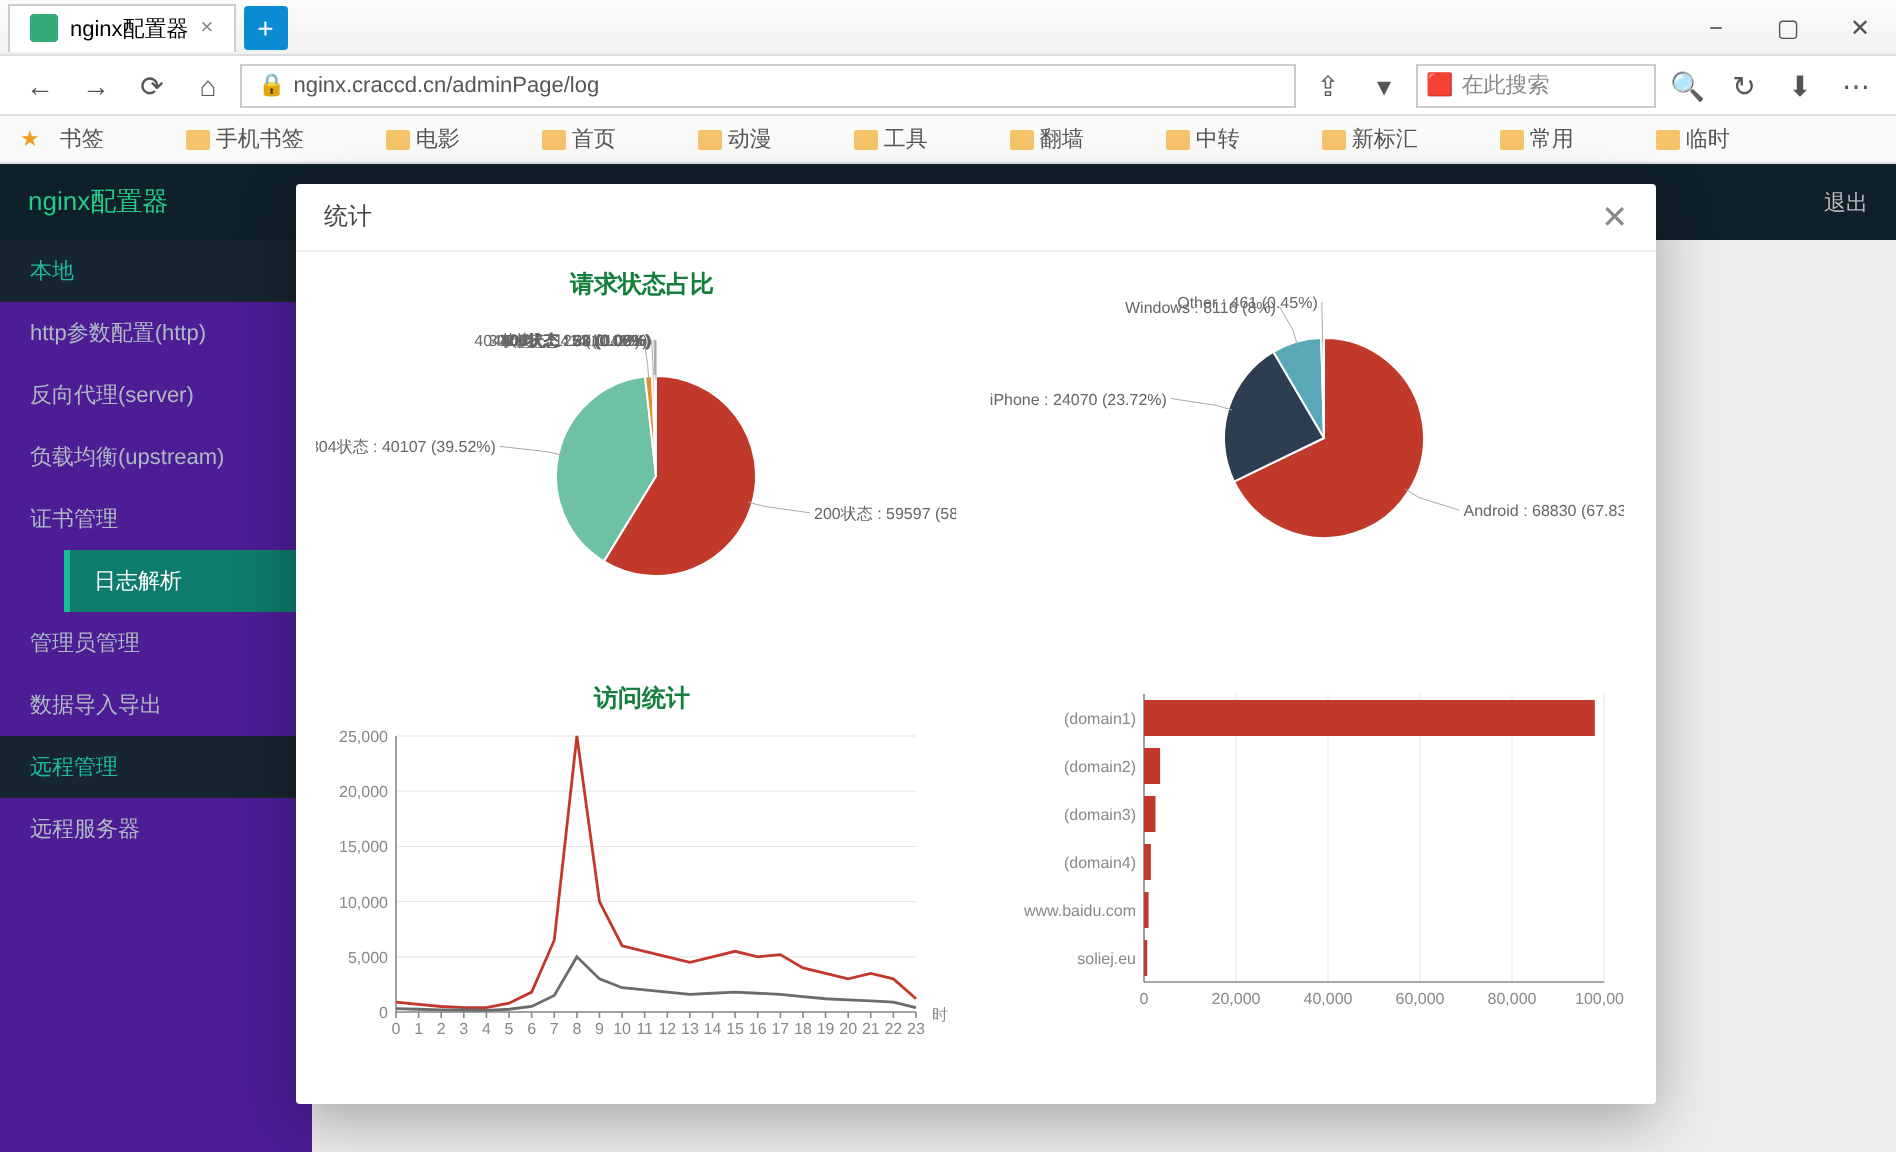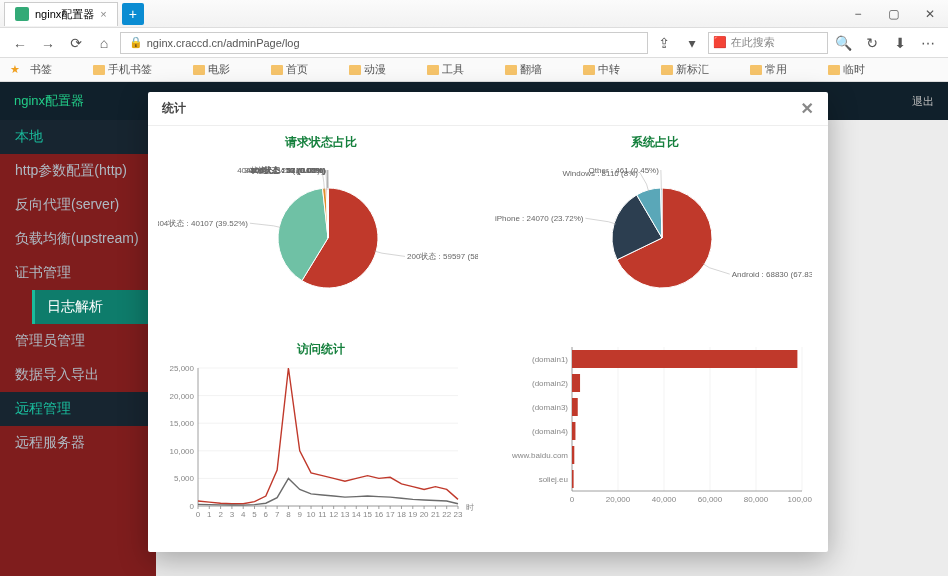--- a/index.html
+++ b/index.html
@@ -24,30 +24,30 @@
   .bookbar .star { color:#f0a020; }
   .bookbar .bk { display:flex; align-items:center; gap:3px; cursor:pointer;padding-left:31px;}
   .bookbar .folder { width:12px;height:10px;background:#f5c36a;display:inline-block;border-radius:1px; }
 
   
   .app { position:absolute; top:82px; left:0; right:0; bottom:0; background:#1b2a38; display:flex; flex-direction:column;}
   .appheader { height:38px; background:#10202b; display:flex; align-items:center; color:#35b; padding:0 14px; justify-content:space-between;}
   .appheader .title { color:#2c8; font-size:13px; }
   .appheader .logout { color:#bbb; font-size:11px; cursor:pointer;}
   .appbody { flex:1; display:flex; position:relative;}
-  .sidebar { width:156px; background:#7f1d1d; color:#aeb9c2; font-size:14px; }
+  .sidebar { width:156px; background:#4c1d95; color:#aeb9c2; font-size:11px; }
   .sidebar .section { background:#172530; padding:8px 12px; color:#888; border-left:3px solid transparent;}
   .sidebar .item { padding:8px 12px; cursor:pointer; border-left:3px solid transparent; white-space:nowrap; overflow:hidden; text-overflow:ellipsis;}
   .sidebar .item.active { background:#0e7c6b; color:#fff; border-left-color:#1abc9c;margin-left:32px; }
   .sidebar .item.teal { color:#1abc9c; }
   .content { flex:1; background:#ececec; position:relative; }
 
   
   .modal { position:absolute; left:148px; top:92px; width:680px; height:460px; background:#fff; box-shadow:0 8px 30px rgba(0,0,0,.3); border-radius:2px; display:flex; flex-direction:column; }
-  .modal-head { height:34px; border-bottom:1px solid #eee; display:flex; align-items:center; padding:0 14px; justify-content:space-between;font-weight:bold;}
+  .modal-head { height:34px; border-bottom:1px solid #eee; display:flex; align-items:center; padding:0 14px; justify-content:space-between;}
   .modal-head .mtitle { font-size:12px; color:#444;}
   .modal-head .mclose { font-size:16px; color:#888; cursor:pointer;}
   .modal-body { flex:1; padding:8px 10px; display:grid; grid-template-columns:1fr 1fr; grid-template-rows:1fr 1fr; gap:4px 8px; }
   .chartcell { position:relative; }
   .chart-title { text-align:center; font-size:12px; font-weight:bold; color:#15803d; margin-bottom:2px;}
   svg { display:block; }
   .pielabel { font-size:8px; fill:#666; }
   .axis { stroke:#888; stroke-width:0.8; }
   .grid { stroke:#e5e5e5; stroke-width:0.5; }
   .tick { font-size:8px; fill:#888; }
@@ -200,21 +200,20 @@
           <line x1="169.89444257192056" y1="37.00011606650098" x2="169.87684966724066" y2="29.000135410917814" stroke="#aaa" stroke-width="0.5"></line>
           <line x1="169.87684966724066" y1="29.000135410917814" x2="169.82407095320096" y2="17.000164427543055" stroke="#aaa" stroke-width="0.5"></line>
           <text x="167.82407095320096" y="20.000164427543055" text-anchor="end" class="pielabel" fill="#555">500状态 : 30 (0.03%)</text>
           <path d="M 170 85 L 169.93716816346492 35.00003947841241 A 50 50 0 0 1 170.00000000000003 35 Z" fill="#6fc1a5" stroke="#fff" stroke-width="1"></path>
           <line x1="169.96984071250998" y1="37.00000947481992" x2="169.96481416459497" y2="29.00001105395657" stroke="#aaa" stroke-width="0.5"></line>
           <line x1="169.96481416459497" y1="29.00001105395657" x2="169.94973452084994" y2="17.000013422661553" stroke="#aaa" stroke-width="0.5"></line>
           <text x="167.94973452084994" y="20.000013422661553" text-anchor="end" class="pielabel" fill="#6fc1a5">400状态 : 21 (0.02%)</text>
         </svg>
     </div>
     <div class="chartcell">
-      <div class="chart-title">系统占比</div>
       <svg id="pie2" width="320" height="170">
           <path d="M 170 85 L 170 35 A 50 50 0 1 1 124.9886201465817 106.77098260739022 Z" fill="#c0392b" stroke="#fff" stroke-width="1"></path>
           <line x1="210.66452310398182" y1="110.50287357780941" x2="217.44194362131213" y2="114.7533525074443" stroke="#aaa" stroke-width="0.5"></line>
           <line x1="217.44194362131213" y1="114.7533525074443" x2="237.77420517330302" y2="121.12907090189667" stroke="#aaa" stroke-width="0.5"></line>
           <text x="239.77420517330302" y="124.12907090189667" text-anchor="start" class="pielabel" fill="#c0392b">Android : 68830 (67.83%)</text>
           <path d="M 170 85 L 124.9886201465817 106.77098260739022 A 50 50 0 0 1 144.68325963234338 41.8831511221348 Z" fill="#2c3e50" stroke="#fff" stroke-width="1"></path>
           <line x1="124.06905314642515" y1="71.05912050356639" x2="116.41389533749602" y2="68.73564058749412" stroke="#aaa" stroke-width="0.5"></line>
           <line x1="116.41389533749602" y1="68.73564058749412" x2="93.44842191070859" y2="65.25042071338572" stroke="#aaa" stroke-width="0.5"></line>
           <text x="91.44842191070859" y="68.25042071338572" text-anchor="end" class="pielabel" fill="#2c3e50">iPhone : 24070 (23.72%)</text>
           <path d="M 170 85 L 144.68325963234338 41.8831511221348 A 50 50 0 0 1 168.5864716614863 35.019984617487175 Z" fill="#5aa7b8" stroke="#fff" stroke-width="1"></path>

